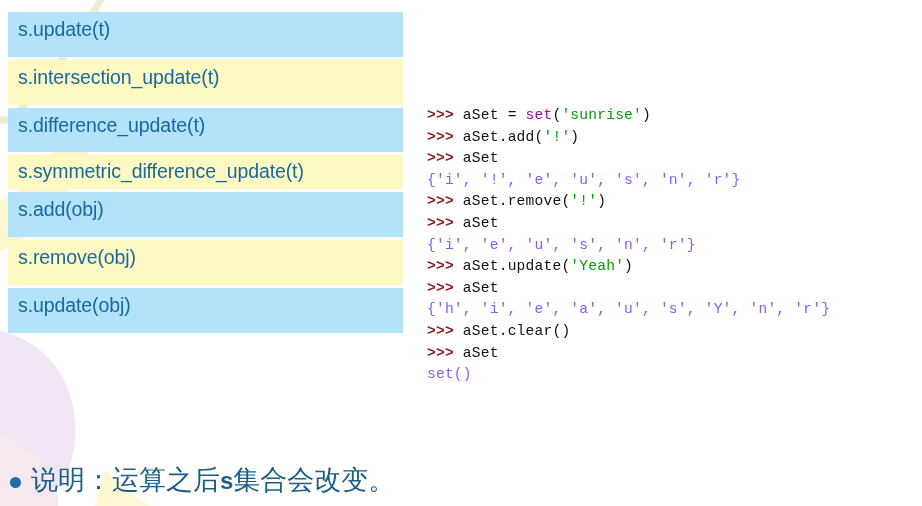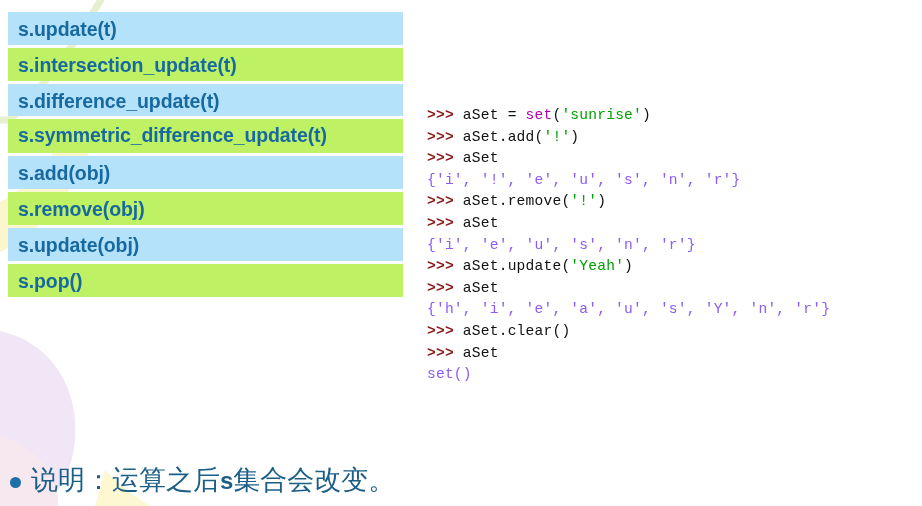--- a/index.html
+++ b/index.html
@@ -28,31 +28,31 @@
   
   #method-table {
     position: absolute;
     left: 8px;
     top: 12px;
     width: 395px;
     z-index: 2;
   }
   .method-row {
     box-sizing: border-box;
-    padding: 7px 10px 4px 10px;
+    padding: 7px 10px 16px 10px;
     margin-bottom: 3px;
     color: #1769a0;
-    font-weight: bold;
+    font-weight: normal;
     font-size: 19.5px;
     line-height: 1.12;
     letter-spacing: -0.1px;
     word-break: break-word;
   }
   .method-row.odd  { background: #b4e2fb; }
-  .method-row.even { background: #bef264; }
+  .method-row.even { background: #fef9c3; }
   .method-row.tall { padding-top: 6px; padding-bottom: 6px; }
 
   
   #code-block {
     position: absolute;
     left: 427px;
     top: 105px;
     z-index: 2;
     font-family: "Liberation Mono", "DejaVu Sans Mono", monospace;
     font-size: 14.6px;
@@ -110,21 +110,20 @@
 </svg>
 
 <div id="method-table">
     <div class="method-row odd">s.update(t)</div>
     <div class="method-row even">s.intersection_update(t)</div>
     <div class="method-row odd">s.difference_update(t)</div>
     <div class="method-row even tall">s.symmetric_difference_update(t)</div>
     <div class="method-row odd">s.add(obj)</div>
     <div class="method-row even">s.remove(obj)</div>
     <div class="method-row odd">s.update(obj)</div>
-    <div class="method-row even">s.pop()</div>
   </div>
 
 <div id="code-block"><div class="code-line"><span class="tok-prompt">&gt;&gt;&gt; </span><span class="tok-plain">aSet = </span><span class="tok-builtin">set</span><span class="tok-plain">(</span><span class="tok-string">'sunrise'</span><span class="tok-plain">)</span></div><div class="code-line"><span class="tok-prompt">&gt;&gt;&gt; </span><span class="tok-plain">aSet.add(</span><span class="tok-string">'!'</span><span class="tok-plain">)</span></div><div class="code-line"><span class="tok-prompt">&gt;&gt;&gt; </span><span class="tok-plain">aSet</span></div><div class="code-line"><span class="tok-output">{'i', '!', 'e', 'u', 's', 'n', 'r'}</span></div><div class="code-line"><span class="tok-prompt">&gt;&gt;&gt; </span><span class="tok-plain">aSet.remove(</span><span class="tok-string">'!'</span><span class="tok-plain">)</span></div><div class="code-line"><span class="tok-prompt">&gt;&gt;&gt; </span><span class="tok-plain">aSet</span></div><div class="code-line"><span class="tok-output">{'i', 'e', 'u', 's', 'n', 'r'}</span></div><div class="code-line"><span class="tok-prompt">&gt;&gt;&gt; </span><span class="tok-plain">aSet.update(</span><span class="tok-string">'Yeah'</span><span class="tok-plain">)</span></div><div class="code-line"><span class="tok-prompt">&gt;&gt;&gt; </span><span class="tok-plain">aSet</span></div><div class="code-line"><span class="tok-output">{'h', 'i', 'e', 'a', 'u', 's', 'Y', 'n', 'r'}</span></div><div class="code-line"><span class="tok-prompt">&gt;&gt;&gt; </span><span class="tok-plain">aSet.clear()</span></div><div class="code-line"><span class="tok-prompt">&gt;&gt;&gt; </span><span class="tok-plain">aSet</span></div><div class="code-line"><span class="tok-output">set()</span></div></div>
 
 <div id="note">
   <div id="note-bullet"></div>
   <div id="note-text"><span>说明：运算之后</span><span class="bold-s">s</span><span>集合会改变。</span></div>
 </div>
 
 </body></html>

